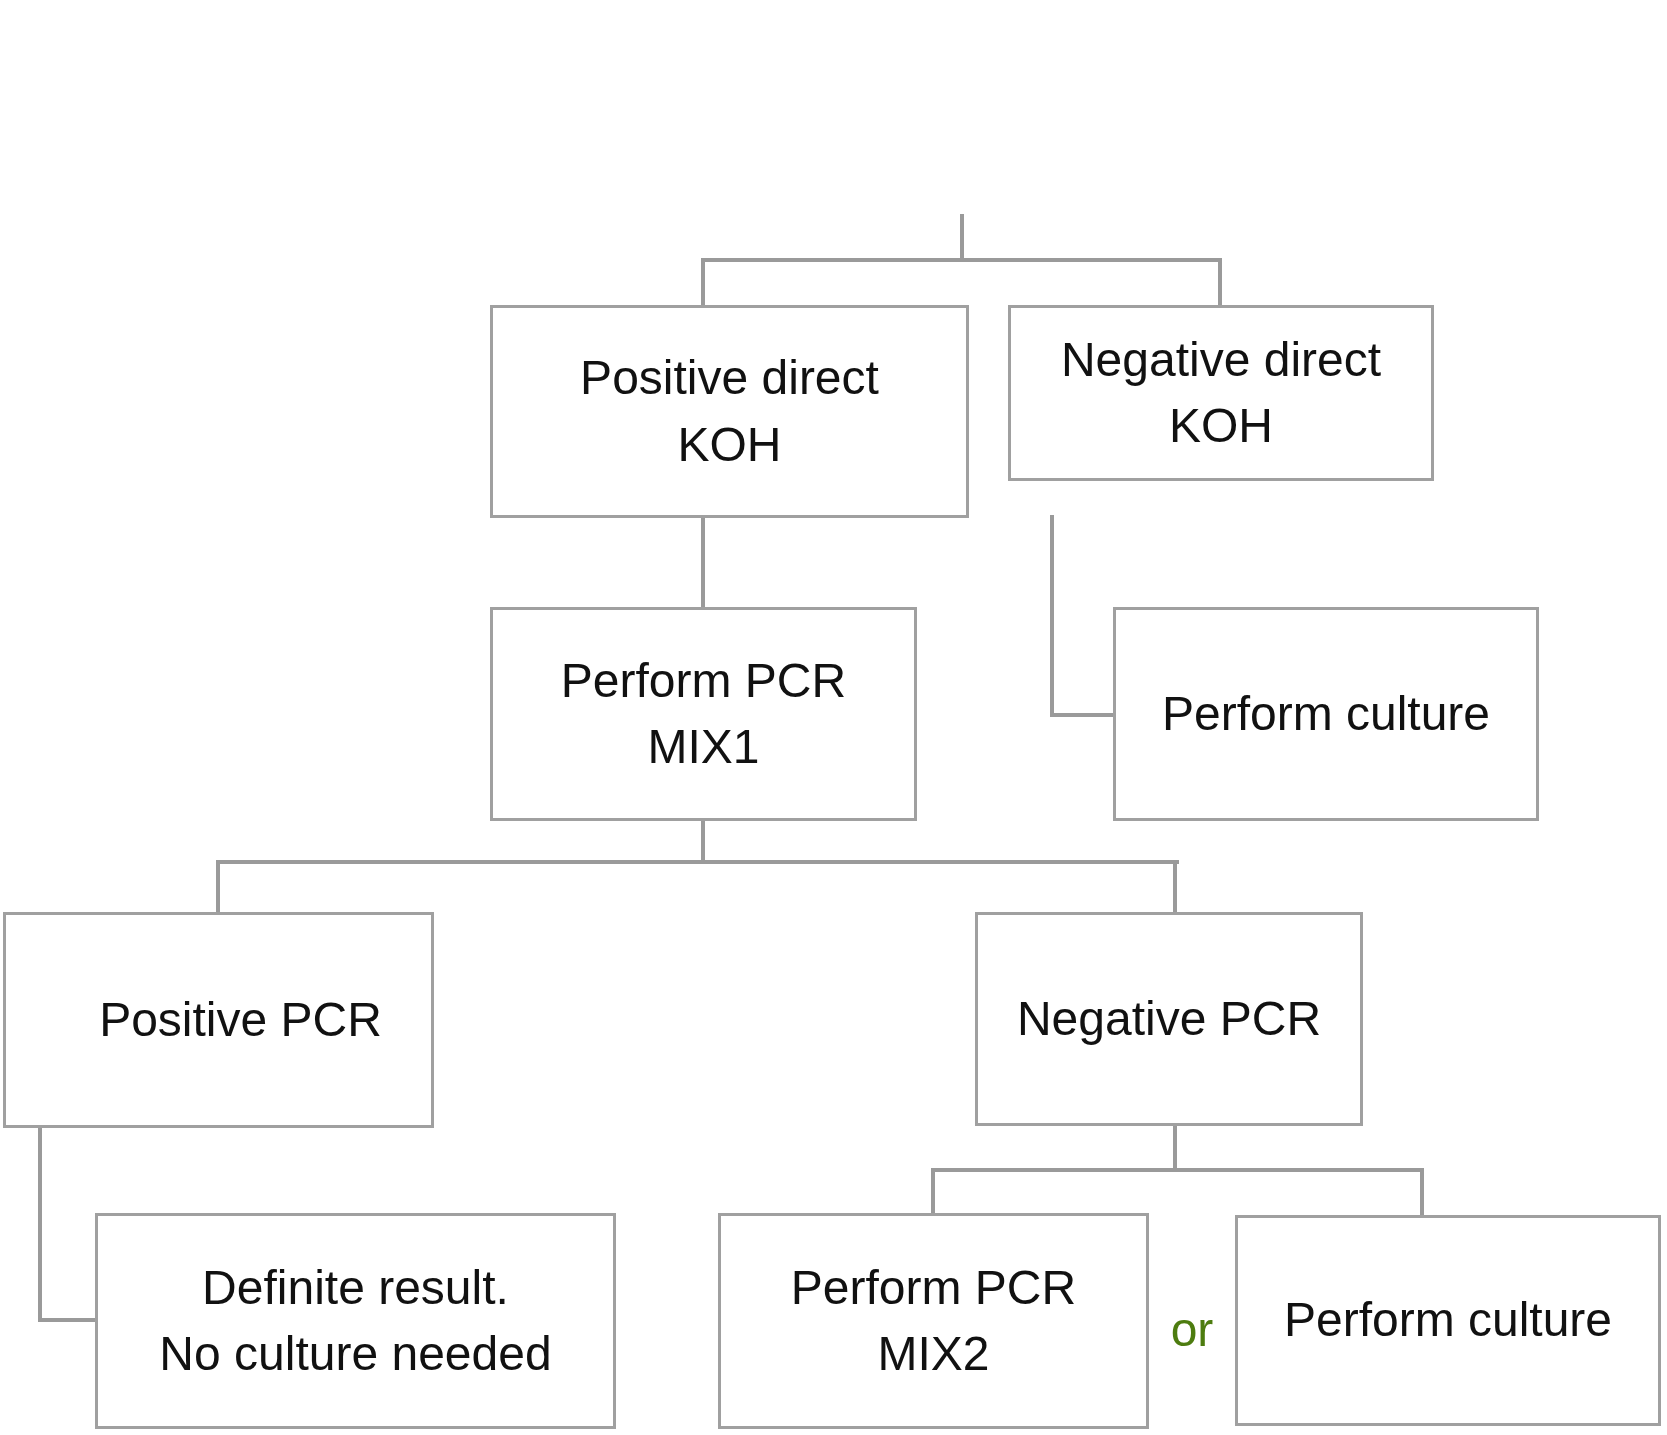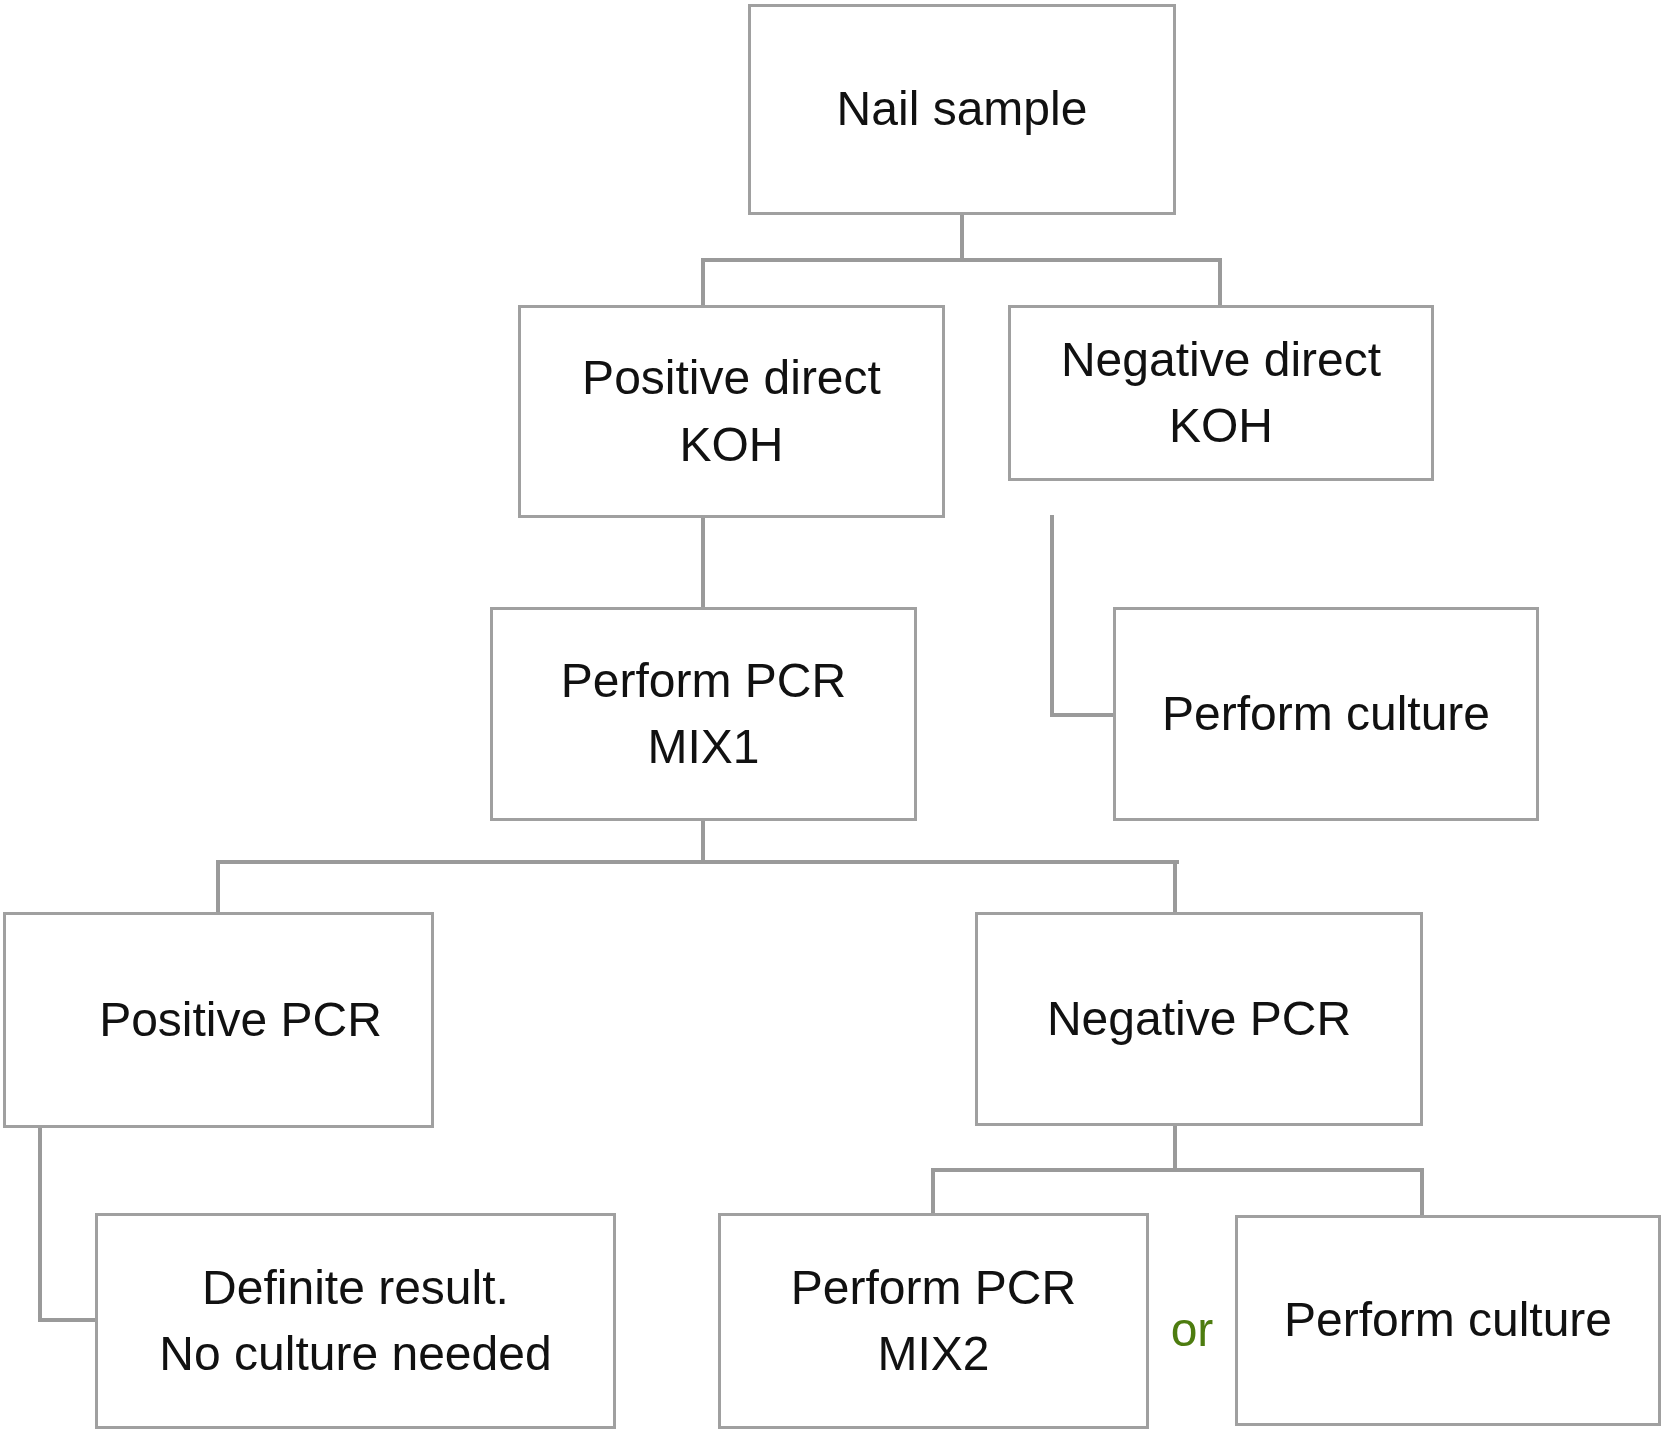--- a/index.html
+++ b/index.html
@@ -38,26 +38,26 @@
   .edge-label {
     position: absolute;
     font-size: 48px;
     color: #4d7c0f;
     text-align: center;
     z-index: 2;
   }
 
   
   #n-nail        { left: 748px;  top: 4px;    width: 428px; height: 211px; }
-  #n-pos-koh     { left: 490px;  top: 305px;  width: 427px; height: 213px; margin-left: 28px; }
+  #n-pos-koh     { left: 490px;  top: 305px;  width: 479px; height: 213px; }
   #n-neg-koh     { left: 1008px; top: 305px;  width: 426px; height: 176px; }
   #n-mix1        { left: 490px;  top: 607px;  width: 427px; height: 214px; }
   #n-culture-up  { left: 1113px; top: 607px;  width: 426px; height: 214px; }
   #n-pos-pcr     { left: 3px;    top: 912px;  width: 431px; height: 216px; padding-left: 44px; }
-  #n-neg-pcr     { left: 975px;  top: 912px;  width: 448px; height: 214px; }
+  #n-neg-pcr     { left: 975px;  top: 912px;  width: 388px; height: 214px; }
   #n-definite    { left: 95px;   top: 1213px; width: 521px; height: 216px; }
   #n-mix2        { left: 718px;  top: 1213px; width: 431px; height: 216px; }
   #n-culture-dn  { left: 1235px; top: 1215px; width: 426px; height: 211px; }
 
   
   #c1  { left: 960px;  top: 214px;  width: 4px;   height: 48px;  } 
   #c2  { left: 701px;  top: 258px;  width: 521px; height: 4px;   } 
   #c3  { left: 701px;  top: 258px;  width: 4px;   height: 49px;  } 
   #c4  { left: 1218px; top: 258px;  width: 4px;   height: 49px;  } 
   #c5  { left: 701px;  top: 515px;  width: 4px;   height: 94px;  } 
@@ -74,21 +74,20 @@
   #c16 { left: 931px;  top: 1168px; width: 4px;   height: 47px;  } 
   #c17 { left: 1420px; top: 1168px; width: 4px;   height: 49px;  } 
 
   #or-label { left: 1146px; top: 1302px; width: 92px; }
 </style>
 </head>
 <body>
 
 <div id="canvas">
 
-  <div class="node" id="n-nail">Nail sample</div>
   <div class="node" id="n-pos-koh">Positive direct
 KOH</div>
   <div class="node" id="n-neg-koh">Negative direct
 KOH</div>
   <div class="node" id="n-mix1">Perform PCR
 MIX1</div>
   <div class="node" id="n-culture-up">Perform culture</div>
   <div class="node" id="n-pos-pcr">Positive PCR</div>
   <div class="node" id="n-neg-pcr">Negative PCR</div>
   <div class="node" id="n-definite">Definite result.

